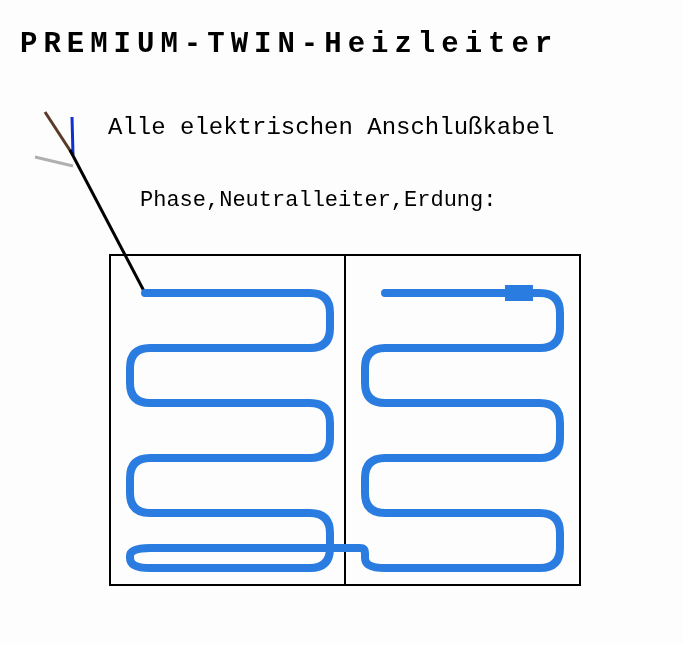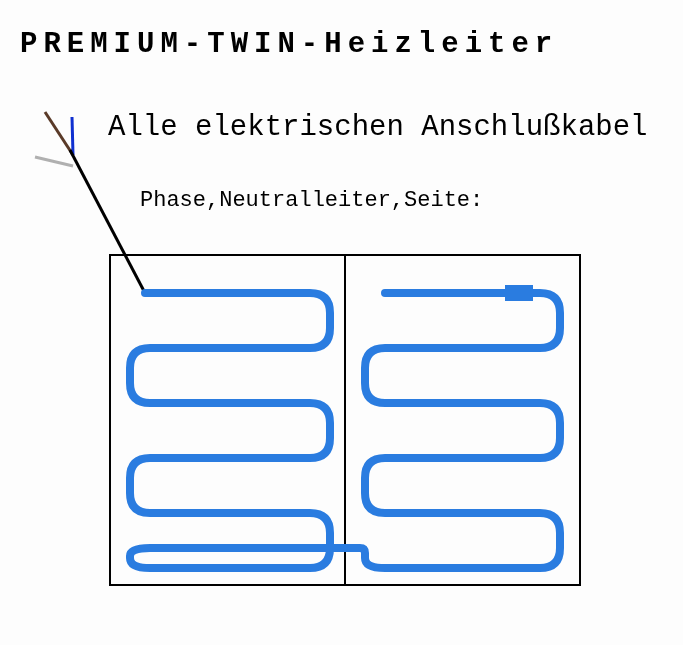--- a/index.html
+++ b/index.html
@@ -14,21 +14,21 @@
   }
   .title {
     font-size: 29px;
     letter-spacing: 6px;
     font-weight: 700;
     position: absolute;
     top: 28px;
     left: 20px;
   }
   .subtitle {
-    font-size: 29px;
+    font-size: 24px;
     position: absolute;
     top: 114px;
     left: 108px;
     line-height: 28px;
   }
   .sublist {
     font-size: 22px;
     position: absolute;
     top: 188px;
     left: 140px;
@@ -41,21 +41,21 @@
 </style>
 </head>
 <body>
 
 <div class="title">PREMIUM-TWIN-Heizleiter</div>
 
 <div class="subtitle">
   <span>Alle elektrischen Anschlußkabel</span><br>
 </div>
 
-<div class="sublist">Phase,Neutralleiter,Seite:</div>
+<div class="sublist">Phase,Neutralleiter,Erdung:</div>
 
 <svg width="683" height="645">
 
   <rect x="110" y="255" width="470" height="330" fill="none" stroke="#000" stroke-width="2"></rect>
 
   <line x1="345" y1="255" x2="345" y2="585" stroke="#000" stroke-width="2"></line>
 
   <line x1="45" y1="112" x2="73" y2="155" stroke="#5a3a28" stroke-width="3"></line>
   <line x1="72" y1="117" x2="73" y2="155" stroke="#1030d0" stroke-width="3"></line>
   <line x1="35" y1="157" x2="73" y2="166" stroke="#b0b0b0" stroke-width="3"></line>

